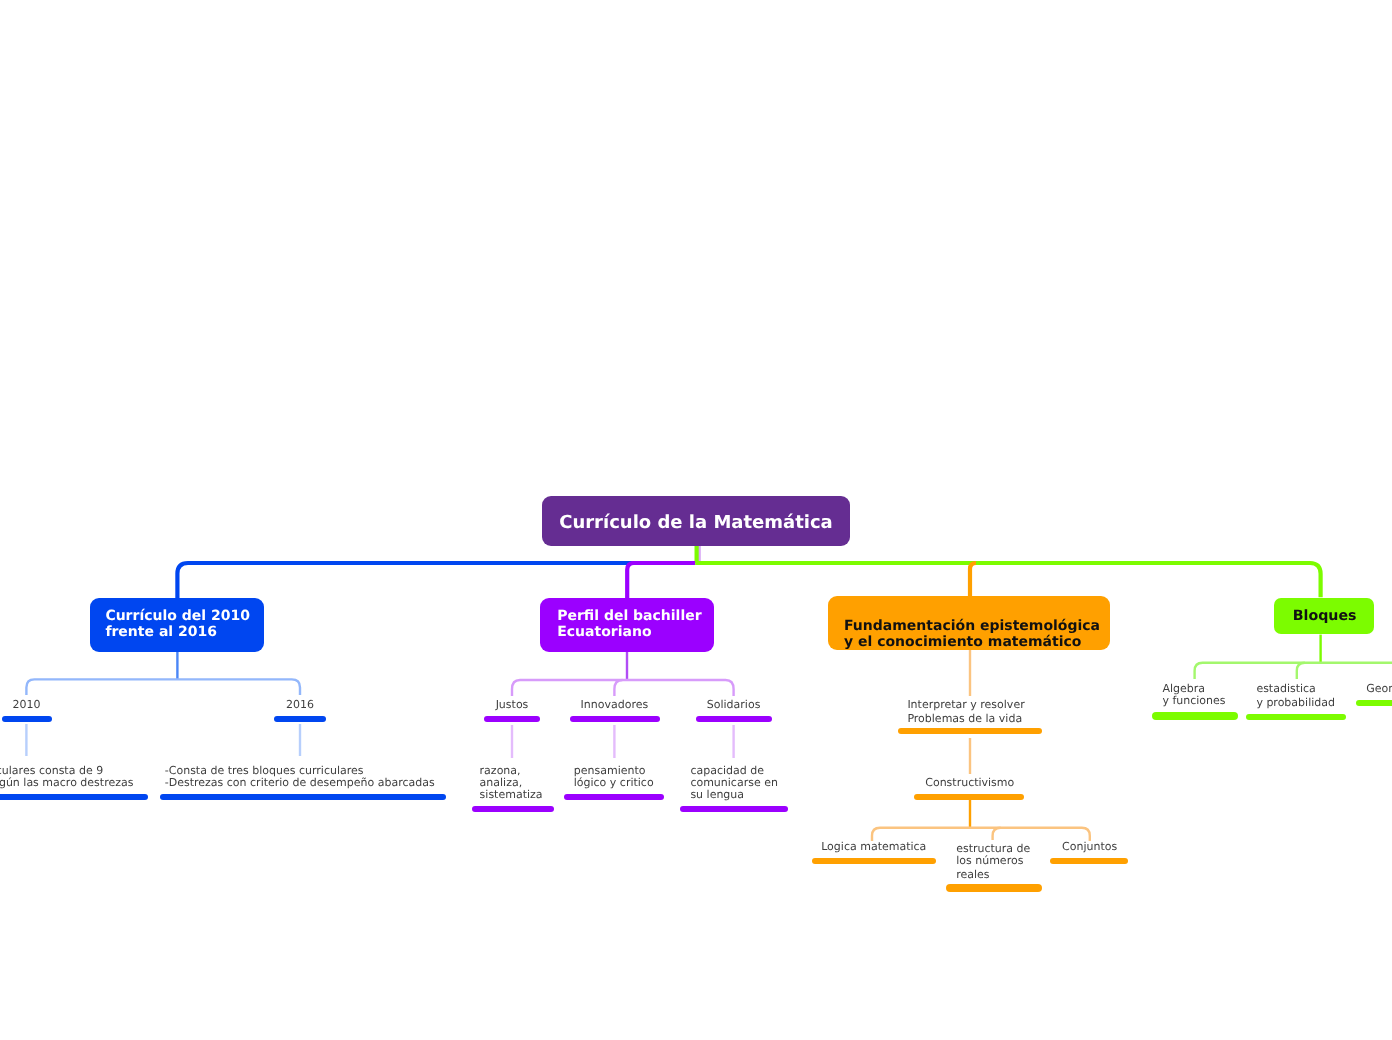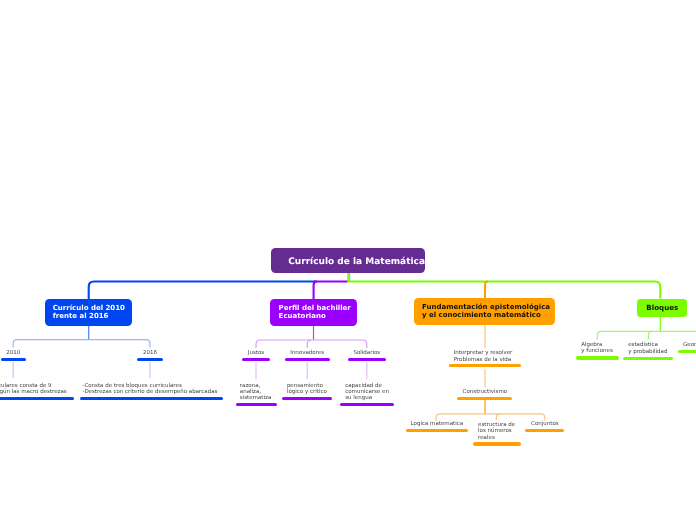--- a/index.html
+++ b/index.html
@@ -56,21 +56,21 @@
     <path d="M485,400 L485,413.9" stroke="#FFA000" stroke-width="1.2"></path>
     <path d="M436,420.5 L436,417.9 Q436,413.9 440,413.9 L540.9,413.9 Q544.9,413.9 544.9,417.9 L544.9,420.5" stroke="#fbc480" stroke-width="1.2"></path>
     <path d="M500.3,413.9 Q496.3,413.9 496.3,417.9 L496.3,420" stroke="#fbc480" stroke-width="1.2"></path>
 
     <path d="M660.3,317.3 L660.3,331.4" stroke="#7CFC00" stroke-width="1.2"></path>
     <path d="M597.3,339.5 L597.3,335.4 Q597.3,331.4 601.3,331.4 L700,331.4" stroke="#a3f76d" stroke-width="1.2"></path>
     <path d="M652.4,331.4 Q648.4,331.4 648.4,335.4 L648.4,339.5" stroke="#a3f76d" stroke-width="1.2"></path>
   </g>
 </svg>
 
-<div class="node box" style="left:271px;top:248px;width:154px;height:25px;background:#652D92;color:#fff;font-size:9px;line-height:13px;justify-content:flex-end;">
+<div class="node box" style="left:271px;top:248px;width:154px;height:25px;background:#652D92;color:#fff;font-size:9px;line-height:13px;">
   <span style="position:relative;top:1.5px;">Currículo de la Matemática</span>
 </div>
 
 <div class="node box la" style="left:45px;top:299px;width:87px;height:27px;background:#0046F0;color:#fff;font-size:7px;padding-left:7.7px;">
   <span>Currículo del 2010
 frente al 2016</span>
 </div>
 
 <div class="node leaf c" style="left:-11.3px;top:350px;width:49px;">
   <div class="txt">2010</div>
@@ -127,21 +127,21 @@
   <div class="bar" style="width:50.5px;background:#9B00FF;margin-top:1.3px;margin-left:-5.2px;"></div>
 </div>
 
 <div class="node leaf l" style="left:340px;top:382.9px;width:53.6px;padding-left:5.2px;">
   <div class="txt">capacidad de
 comunicarse en
 su lengua</div>
   <div class="bar" style="width:53.6px;background:#9B00FF;margin-top:1.3px;margin-left:-5.2px;"></div>
 </div>
 
-<div class="node box la" style="left:414px;top:298px;width:141px;height:27px;background:#FFA000;color:#111;font-size:7px;padding-left:8px;">
+<div class="node box la" style="left:414px;top:298px;width:141px;height:27px;background:#FFA000;color:#111;font-size:7px;padding-left:8px;align-items:flex-end;">
   <span>Fundamentación epistemológica
 y el conocimiento matemático</span>
 </div>
 
 <div class="node leaf l" style="left:448.9px;top:350.3px;width:71.8px;padding-left:4.8px;">
   <div class="txt">Interpretar y resolver
 Problemas de la vida</div>
   <div class="bar" style="width:71.8px;background:#FFA000;margin-top:1.4px;margin-left:-4.8px;"></div>
 </div>
 

